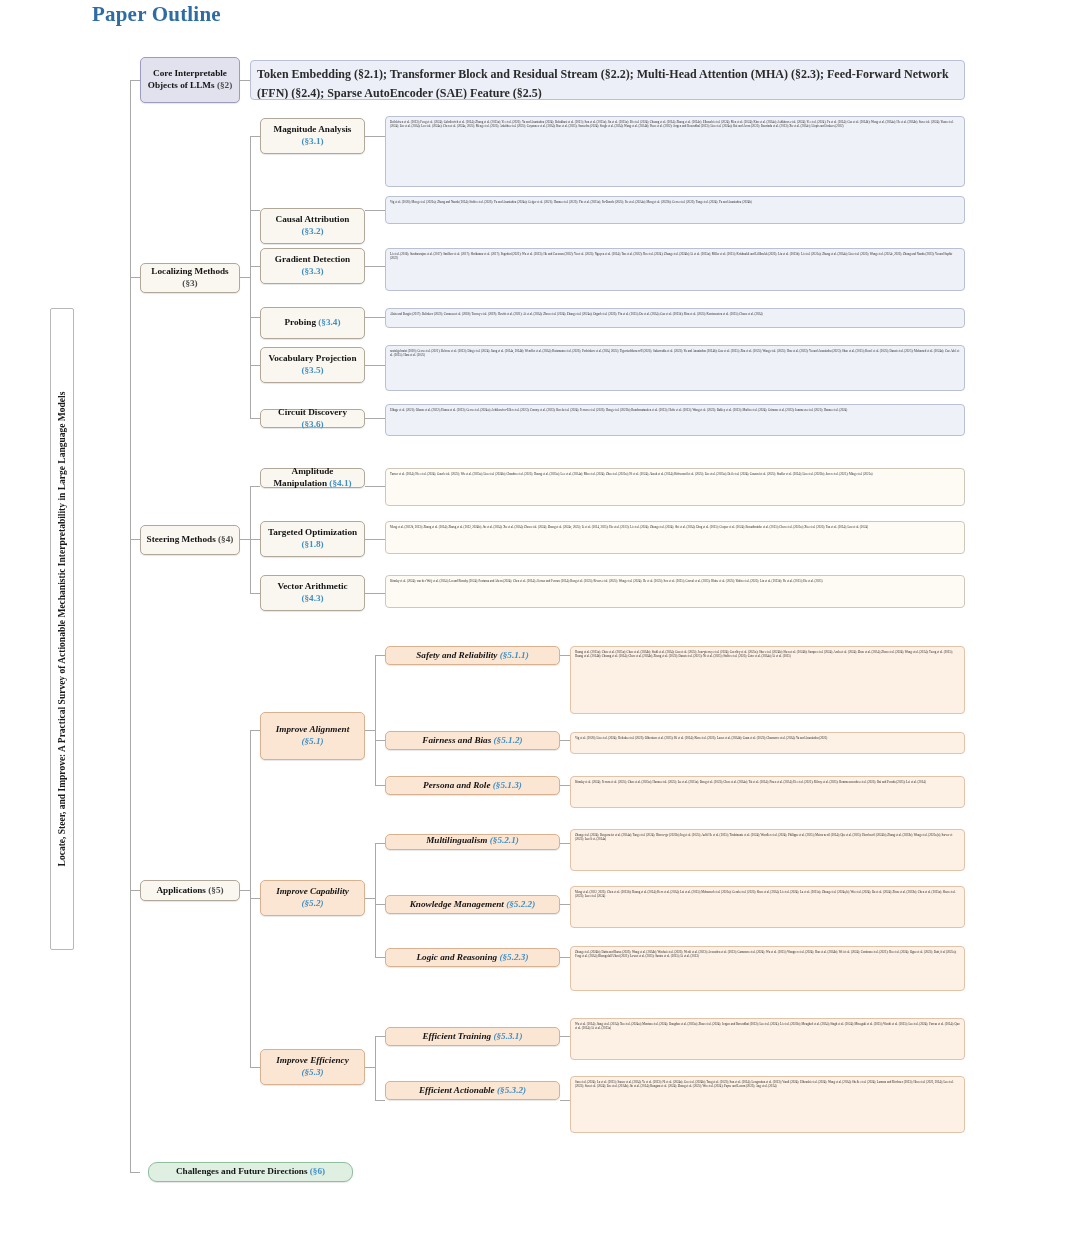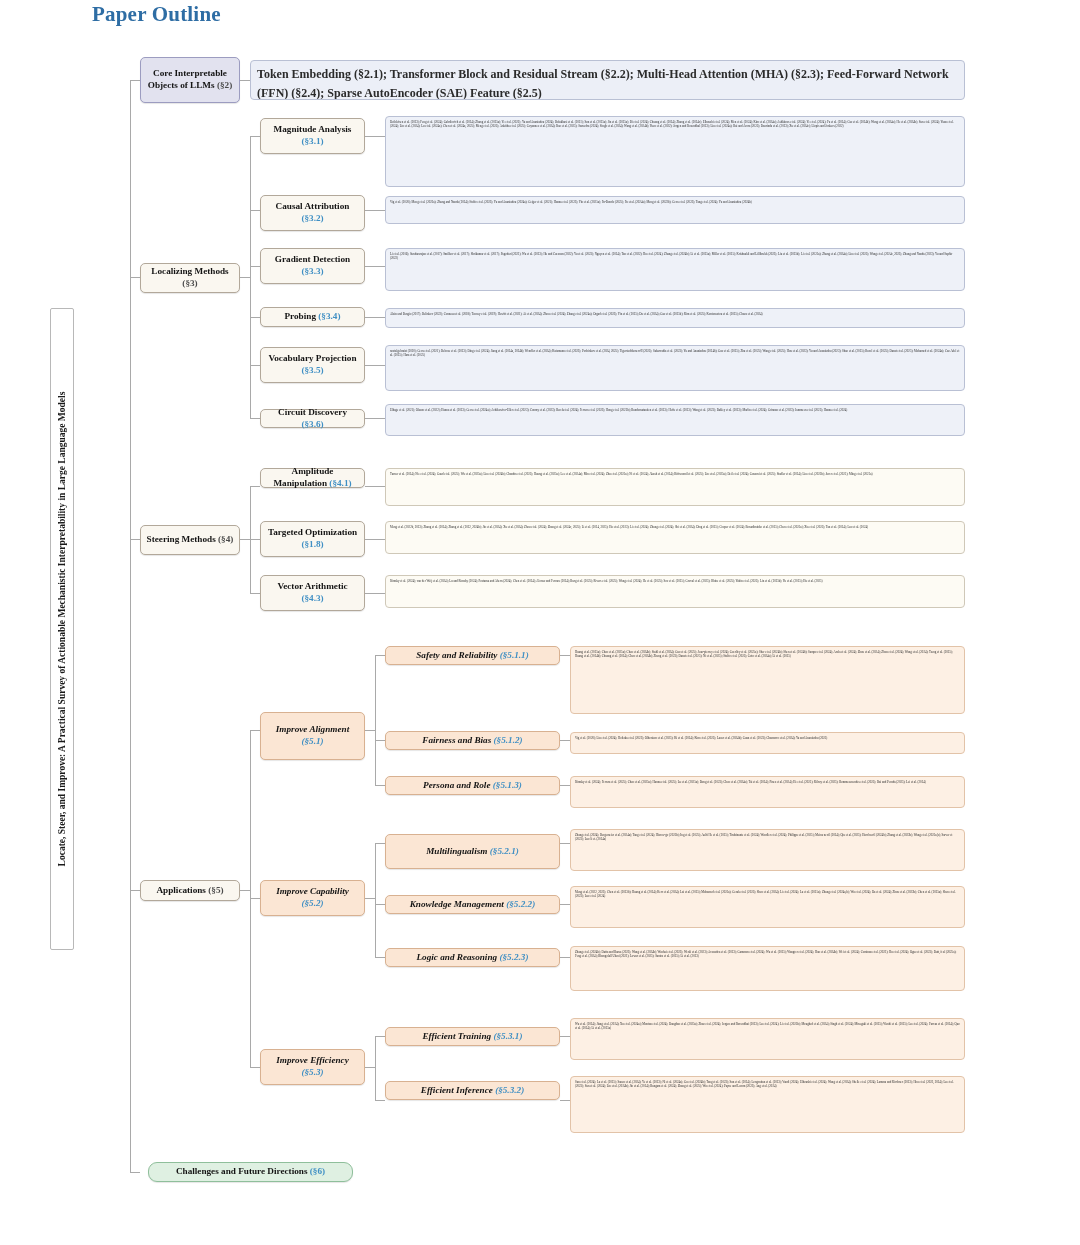--- a/index.html
+++ b/index.html
@@ -98,41 +98,41 @@
 <div class="node n-cream" style="left:260px;top:118px;width:105px;height:36px;">
   <span><span>Magnitude Analysis</span>
   <span class="sec">(§3.1)</span></span>
 </div>
 <div class="ln lnh" style="left:365px;top:136px;width:20px;"></div>
 <div class="cite c-blue" style="left:385px;top:116px;width:580px;height:71px;">
   <span>Dethlefsen et al. (2023); Feng et al. (2024); Gabrilovich et al. (2024); Zhang et al. (2025a); Ye et al. (2022); Yu and Ananiadou (2024); Bolukbasi et al. (2021); Sun et al. (2025a); Jin et al. (2025a); Bi et al. (2024); Chuang et al. (2024); Zhang et al. (2024c); Elhoushi et al. (2024); Men et al. (2024); Kim et al. (2024a); Ashkboos et al. (2024); Ye et al. (2024); Fu et al. (2024); Cao et al. (2024b); Wang et al. (2024a); He et al. (2024b); Sun et al. (2024); Yuan et al. (2024); Lin et al. (2024); Lu et al. (2024a); Chen et al. (2024a, 2025); Meng et al. (2025); Ankitha et al. (2025); Goyannes et al. (2024); Rao et al. (2025); Saavedra (2024); Singh et al. (2024); Wang et al. (2024b); Yuen et al. (2022); Jorgen and Rosendhal (2023); Liu et al. (2024a); Bai and Arora (2025); Dzurinda et al. (2023); Xu et al. (2024c); Llopis and Jonkers (2022)</span>
 </div>
 
 <div class="ln lnh" style="left:250px;top:210px;width:10px;"></div>
-<div class="node n-cream" style="left:260px;top:195px;width:105px;height:36px;">
+<div class="node n-cream" style="left:260px;top:208px;width:105px;height:36px;">
   <span><span>Causal Attribution</span>
   <span class="sec">(§3.2)</span></span>
 </div>
 <div class="ln lnh" style="left:365px;top:210px;width:20px;"></div>
 <div class="cite c-blue" style="left:385px;top:196px;width:580px;height:28px;">
   <span>Vig et al. (2020); Meng et al. (2022a); Zhang and Nanda (2024); Stolfo et al. (2023); Yu and Ananiadou (2024a); Geiger et al. (2021); Hanna et al. (2023); Yin et al. (2025a); Fu-Dondo (2025); Fu et al. (2024a); Meng et al. (2022b); Geva et al. (2023); Tang et al. (2024); Yu and Ananiadou (2024b)</span>
 </div>
 
 <div class="ln lnh" style="left:250px;top:266px;width:10px;"></div>
 <div class="node n-cream" style="left:260px;top:248px;width:105px;height:36px;">
   <span><span>Gradient Detection</span>
   <span class="sec">(§3.3)</span></span>
 </div>
 <div class="ln lnh" style="left:365px;top:266px;width:20px;"></div>
 <div class="cite c-blue" style="left:385px;top:248px;width:580px;height:43px;">
   <span>Li et al. (2016); Sundararajan et al. (2017); Smilkov et al. (2017); Shrikumar et al. (2017); Pagodari (2023); Wu et al. (2023); Hu and Cuesnon (2022); Yu et al. (2023); Nguyen et al. (2024); Tan et al. (2022); Hu et al. (2024); Zhang et al. (2024b); Li et al. (2025a); Miller et al. (2025); Krishnakli and Lillibrekk (2023); Liu et al. (2025b); Li et al. (2025a); Zhang et al. (2024a); Liu et al. (2025); Wang et al. (2024c, 2023); Zhang and Nanda (2023); Yu and Saphir (2022)</span>
 </div>
 
 <div class="ln lnh" style="left:250px;top:317px;width:10px;"></div>
-<div class="node n-cream" style="left:260px;top:307px;width:105px;height:20px;">
+<div class="node n-cream" style="left:260px;top:307px;width:105px;height:32px;">
   <span><span>Probing</span>
   <span class="sec">(§3.4)</span></span>
 </div>
 <div class="ln lnh" style="left:365px;top:317px;width:20px;"></div>
 <div class="cite c-blue" style="left:385px;top:308px;width:580px;height:20px;">
   <span>Alain and Bengio (2017); Belinkov (2022); Conneau et al. (2018); Tenney et al. (2019); Hewitt et al. (2021); Ai et al. (2024); Zhou et al. (2024); Zhang et al. (2024a); Orgad et al. (2023); Yin et al. (2025); Du et al. (2024); Gao et al. (2025b); Kim et al. (2025); Kontonestou et al. (2025); Chaos et al. (2024)</span>
 </div>
 
 <div class="ln lnh" style="left:250px;top:365px;width:10px;"></div>
 <div class="node n-cream" style="left:260px;top:347px;width:105px;height:36px;">
@@ -238,21 +238,21 @@
 
 <div class="ln lnh" style="left:250px;top:898px;width:10px;"></div>
 <div class="node n-peach" style="left:260px;top:880px;width:105px;height:36px;">
   <span><span>Improve Capability</span>
   <span class="sec">(§5.2)</span></span>
 </div>
 <div class="ln lnh" style="left:365px;top:898px;width:10px;"></div>
 <div class="ln lnv" style="left:375px;top:843px;height:114px;"></div>
 
 <div class="ln lnh" style="left:375px;top:843px;width:10px;"></div>
-<div class="node n-peach" style="left:385px;top:834px;width:175px;height:35px;">
+<div class="node n-peach" style="left:385px;top:834px;width:175px;height:16px;align-items:flex-end;">
   <span><span>Multilingualism</span>
   <span class="sec">(§5.2.1)</span></span>
 </div>
 <div class="ln lnh" style="left:560px;top:843px;width:10px;"></div>
 <div class="cite c-peach" style="left:570px;top:829px;width:395px;height:42px;">
   <span>Zhang et al. (2024); Bergemeier et al. (2024a); Tang et al. (2024); Hiscoe-go (2025b); Ing et al. (2025); Aulfi He et al. (2025); Tirubinante et al. (2024); Wendler et al. (2024); Philippe et al. (2025); Meinz nevil (2024); Qiu et al. (2025); Hurd nevil (2024b); Zhang et al. (2023b); Wang et al. (2025a,b); Sarver et (2023); Luo li et. (2024a)</span>
 </div>
 
 <div class="ln lnh" style="left:375px;top:904px;width:10px;"></div>
 <div class="node n-peach" style="left:385px;top:895px;width:175px;height:19px;">
@@ -287,21 +287,21 @@
   <span><span>Efficient Training</span>
   <span class="sec">(§5.3.1)</span></span>
 </div>
 <div class="ln lnh" style="left:560px;top:1036px;width:10px;"></div>
 <div class="cite c-peach" style="left:570px;top:1018px;width:395px;height:42px;">
   <span>Wu et al. (2024); Jiang et al. (2024); Xu et al. (2024a); Montan et al. (2024); Dangdan et al. (2025a); Zhao et al. (2024); Jorgen and Ravendhai (2023); Lu et al. (2024); Li et al. (2025b); Moughed et al. (2024); Singh et al. (2024); Minegaki et al. (2025); Wenhi et al. (2025); Lu et al. (2024); Faccas et al. (2024); Quo et al. (2024); Li et al. (2025a)</span>
 </div>
 
 <div class="ln lnh" style="left:375px;top:1100px;width:10px;"></div>
 <div class="node n-peach" style="left:385px;top:1081px;width:175px;height:19px;">
-  <span><span>Efficient Inference</span>
+  <span><span>Efficient Actionable</span>
   <span class="sec">(§5.3.2)</span></span>
 </div>
 <div class="ln lnh" style="left:560px;top:1100px;width:10px;"></div>
 <div class="cite c-peach" style="left:570px;top:1076px;width:395px;height:57px;">
   <span>Sun et al. (2024); Lu et al. (2025); Sanen et al. (2024); Ye et al. (2023); Ni et al. (2024a); Gu et al. (2024b); Tang et al. (2023); Sun et al. (2024); Longcattan et al. (2023); Vandi (2024); Elhoushi et al. (2024); Wang et al. (2024); Shelle et al. (2024); Lamma and Kirchner (2023); Hou et al. (2023, 2024); Lu et al. (2023); Sun et al. (2024); Lin et al. (2024b); Jin et al. (2024); Bangam et al. (2024); Zhang et al. (2025); Wu et al. (2024); Payne and Lemm (2023); Ang et al. (2024)</span>
 </div>
 
 <div class="node n-green" style="left:148px;top:1162px;width:205px;height:20px;">
   <span><span>Challenges and Future Directions</span>
   <span class="sec">(§6)</span></span>

